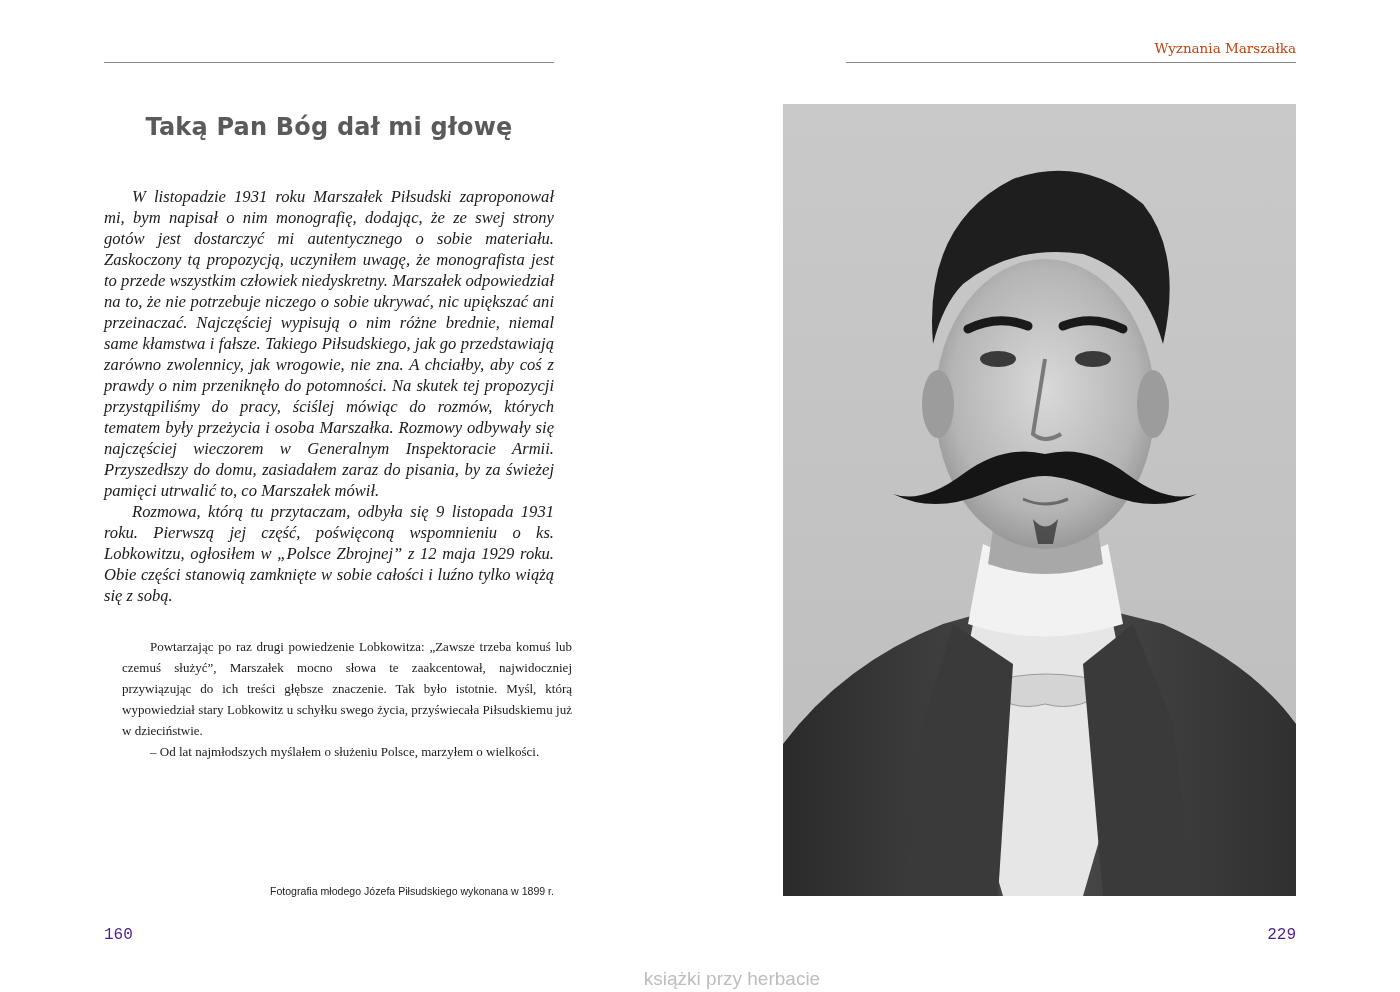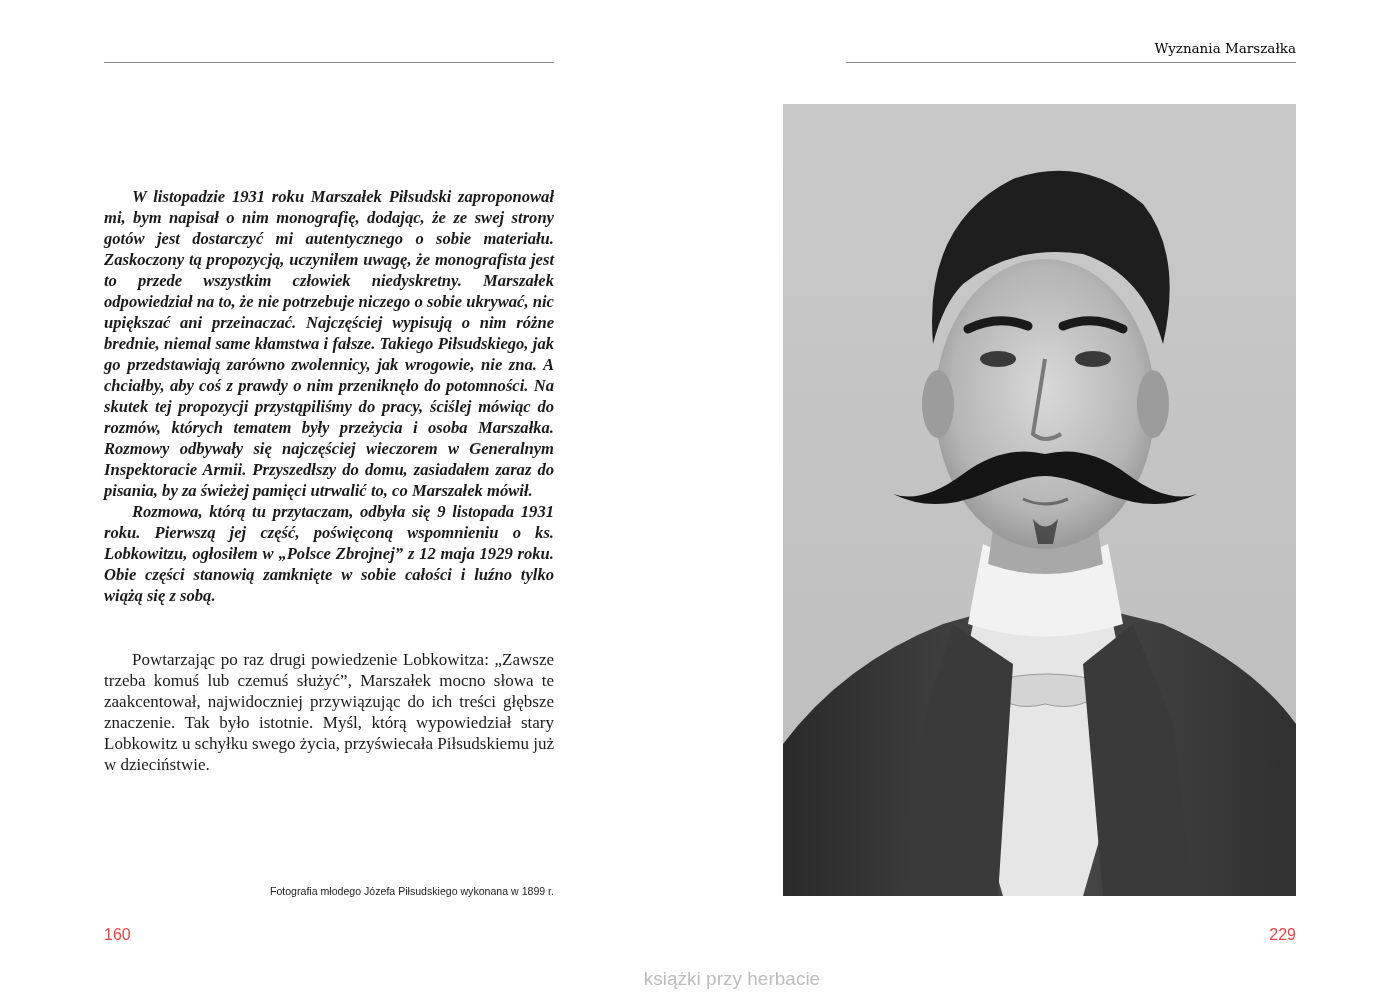--- a/index.html
+++ b/index.html
@@ -3,46 +3,48 @@
 <meta charset="utf-8">
 <style>
   html, body { margin:0; padding:0; background:#ffffff; }
   body { width:1400px; height:992px; position:relative; overflow:hidden; }
   .page { position:absolute; top:0; height:960px; }
   .left-page { left:0; width:700px; }
   .right-page { left:700px; width:700px; }
   .rule { position:absolute; height:1px; background:#8a8a8a; top:62px; }
   .left-rule { left:104px; width:450px; }
   .right-rule { left:146px; width:450px; }
-  .running-head { position:absolute; top:40px; right:104px; font-family:"DejaVu Serif", serif; font-size:13.5px; color:#000000; }
+  .running-head { position:absolute; top:40px; right:104px; font-family:"DejaVu Serif", serif; font-size:13.5px; color:#c2410c; }
   .chapter-title { position:absolute; top:113px; left:104px; width:450px; text-align:center; font-family:"DejaVu Sans", sans-serif; font-weight:bold; font-size:24px; color:#5a5a5a; letter-spacing:0.2px; }
   .body-block { position:absolute; left:104px; width:450px; text-align:justify; color:#1a1a1a; }
-  .intro { top:186px; font-family:"Liberation Serif", serif; font-style:italic; font-size:16.6px; line-height:21px;font-weight:bold; }
-  .main { top:649px; font-family:"Liberation Serif", serif; font-size:17px; line-height:21px; }
+  .intro { top:186px; font-family:"Liberation Serif", serif; font-style:italic; font-size:16.6px; line-height:21px; }
+  .main { top:636px; font-family:"Liberation Serif", serif; font-size:13px; line-height:21px;margin-left:18px; }
   .para { margin:0; text-indent:28px; }
   .caption { position:absolute; top:885px; left:104px; width:450px; text-align:right; font-family:"Liberation Sans", sans-serif; font-size:11.5px; color:#222; transform:scaleX(0.92); transform-origin:right; }
-  .folio { position:absolute; top:926px; font-family:Liberation Sans, sans-serif; font-size:16px; color:#ef4444; }
+  .folio { position:absolute; top:926px; font-family:Liberation Mono, monospace; font-size:16px; color:#4c1d95; }
   .folio-left { left:104px; }
   .folio-right { right:104px; }
   .photo { position:absolute; left:83px; top:104px; width:513px; height:792px; background:#c8c8c8; overflow:hidden; }
   .watermark { position:absolute; top:968px; left:0; width:1400px; text-align:center; font-family:"Liberation Sans", sans-serif; font-size:19px; color:#bdbdbd;margin-left:32px; }
 </style>
 </head>
 <body>
 
 <div class="page left-page">
   <div class="rule left-rule"></div>
+  <div class="chapter-title">Taką Pan Bóg dał mi głowę</div>
 
   <div class="body-block intro">
     <p class="para">W listopadzie 1931 roku Marszałek Piłsudski zaproponował mi, bym napisał o nim monografię, dodając, że ze swej strony gotów jest dostarczyć mi autentycznego o sobie materiału. Zaskoczony tą propozycją, uczyniłem uwagę, że monografista jest to przede wszystkim człowiek niedyskretny. Marszałek odpowiedział na to, że nie potrzebuje niczego o sobie ukrywać, nic upiększać ani przeinaczać. Najczęściej wypisują o nim różne brednie, niemal same kłamstwa i fałsze. Takiego Piłsudskiego, jak go przedstawiają zarówno zwolennicy, jak wrogowie, nie zna. A chciałby, aby coś z prawdy o nim przeniknęło do potomności. Na skutek tej propozycji przystąpiliśmy do pracy, ściślej mówiąc do rozmów, których tematem były przeżycia i osoba Marszałka. Rozmowy odbywały się najczęściej wieczorem w Generalnym Inspektoracie Armii. Przyszedłszy do domu, zasiadałem zaraz do pisania, by za świeżej pamięci utrwalić to, co Marszałek mówił.</p>
     <p class="para">Rozmowa, którą tu przytaczam, odbyła się 9 listopada 1931 roku. Pierwszą jej część, poświęconą wspomnieniu o ks. Lobkowitzu, ogłosiłem w „Polsce Zbrojnej” z 12 maja 1929 roku. Obie części stanowią zamknięte w sobie całości i luźno tylko wiążą się z sobą.</p>
   </div>
 
   <div class="body-block main">
     <p class="para">Powtarzając po raz drugi powiedzenie Lobkowitza: „Zawsze trzeba komuś lub czemuś służyć”, Marszałek mocno słowa te zaakcentował, najwidoczniej przywiązując do ich treści głębsze znaczenie. Tak było istotnie. Myśl, którą wypowiedział stary Lobkowitz u schyłku swego życia, przyświecała Piłsudskiemu już w dzieciństwie.</p>
+    <p class="para">– Od lat najmłodszych myślałem o służeniu Polsce, marzyłem o wielkości.</p>
   </div>
 
   <div class="caption">Fotografia młodego Józefa Piłsudskiego wykonana w 1899 r.</div>
   <div class="folio folio-left">160</div>
 </div>
 
 <div class="page right-page">
   <div class="running-head">Wyznania Marszałka</div>
   <div class="rule right-rule"></div>
 

